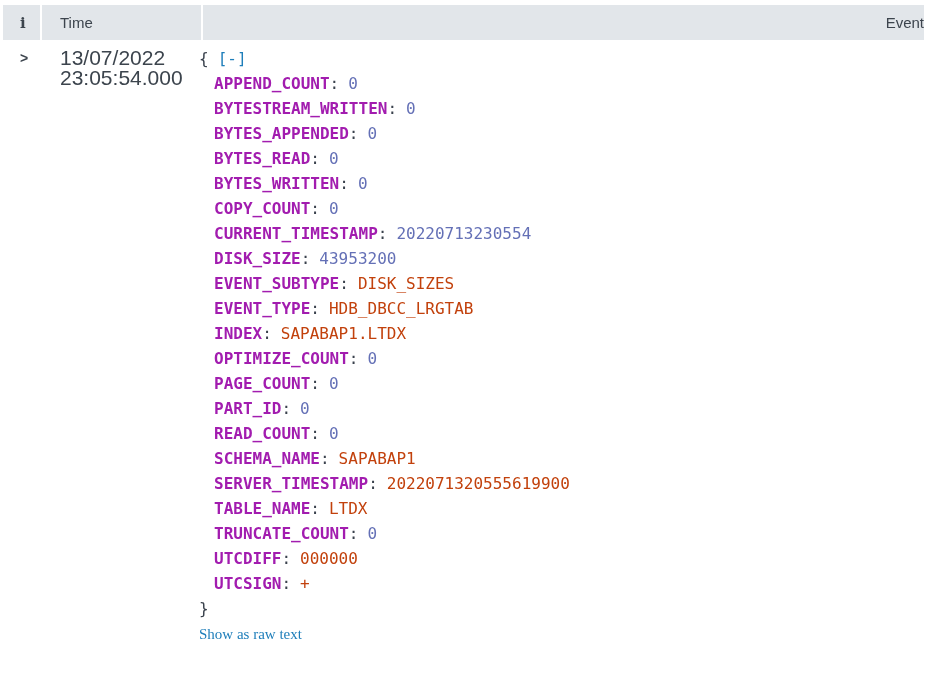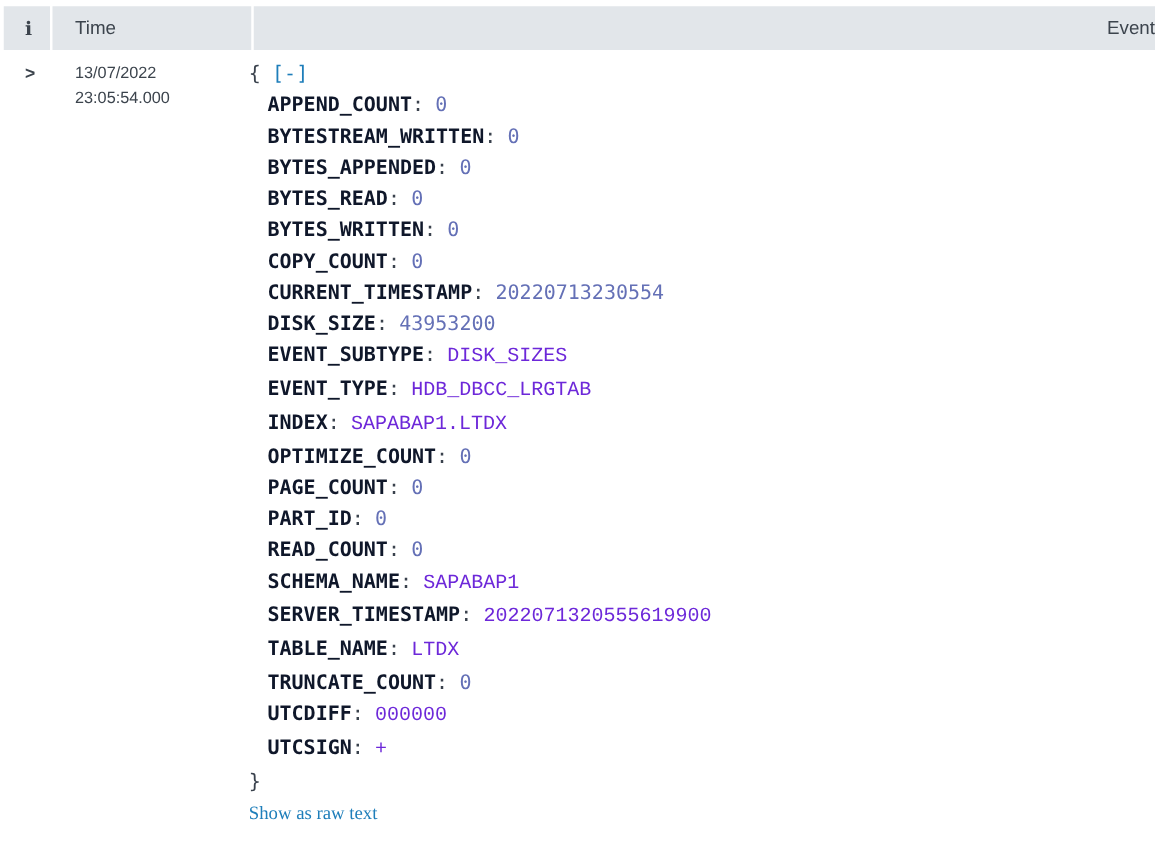--- a/index.html
+++ b/index.html
@@ -52,43 +52,43 @@
     font-size: 14px;
     font-weight: bold;
     color: #3c444d;
     cursor: pointer;
     line-height: 18px;
   }
   .cell-time {
     width: 143px;
     padding-left: 18px;
     padding-top: 2px;
-    font-size: 13px;
+    font-size: 21px;
     line-height: 20px;
     color: #3c444d;
   }
   .cell-event {
     flex: 1;
     padding-left: 12px;
     font-family: "DejaVu Sans Mono", monospace;
     font-size: 16px;
     line-height: 25px;
     color: #39414c;
   }
   .json-line { white-space: pre; }
   .json-line.field { padding-left: 15px; }
   .json-punct { color: #39414c; }
   .json-key {
-    color: #0f172a;
+    color: #a21caf;
     font-weight: bold;
     cursor: pointer;
   }
   .json-value { margin-left: 9px; cursor: pointer; }
   .json-value.number { color: #6470b6; }
-  .json-value.string { color: #6d28d9; font-family: Liberation Mono, monospace; }
+  .json-value.string { color: #c2410c; }
   .json-toggle {
     color: #1e7eba;
     cursor: pointer;
     margin-left: 9px;
   }
   .raw-link {
     display: inline-block;
     margin-top: 2px;
     font-family: Liberation Serif, serif;
     font-size: 15px;

